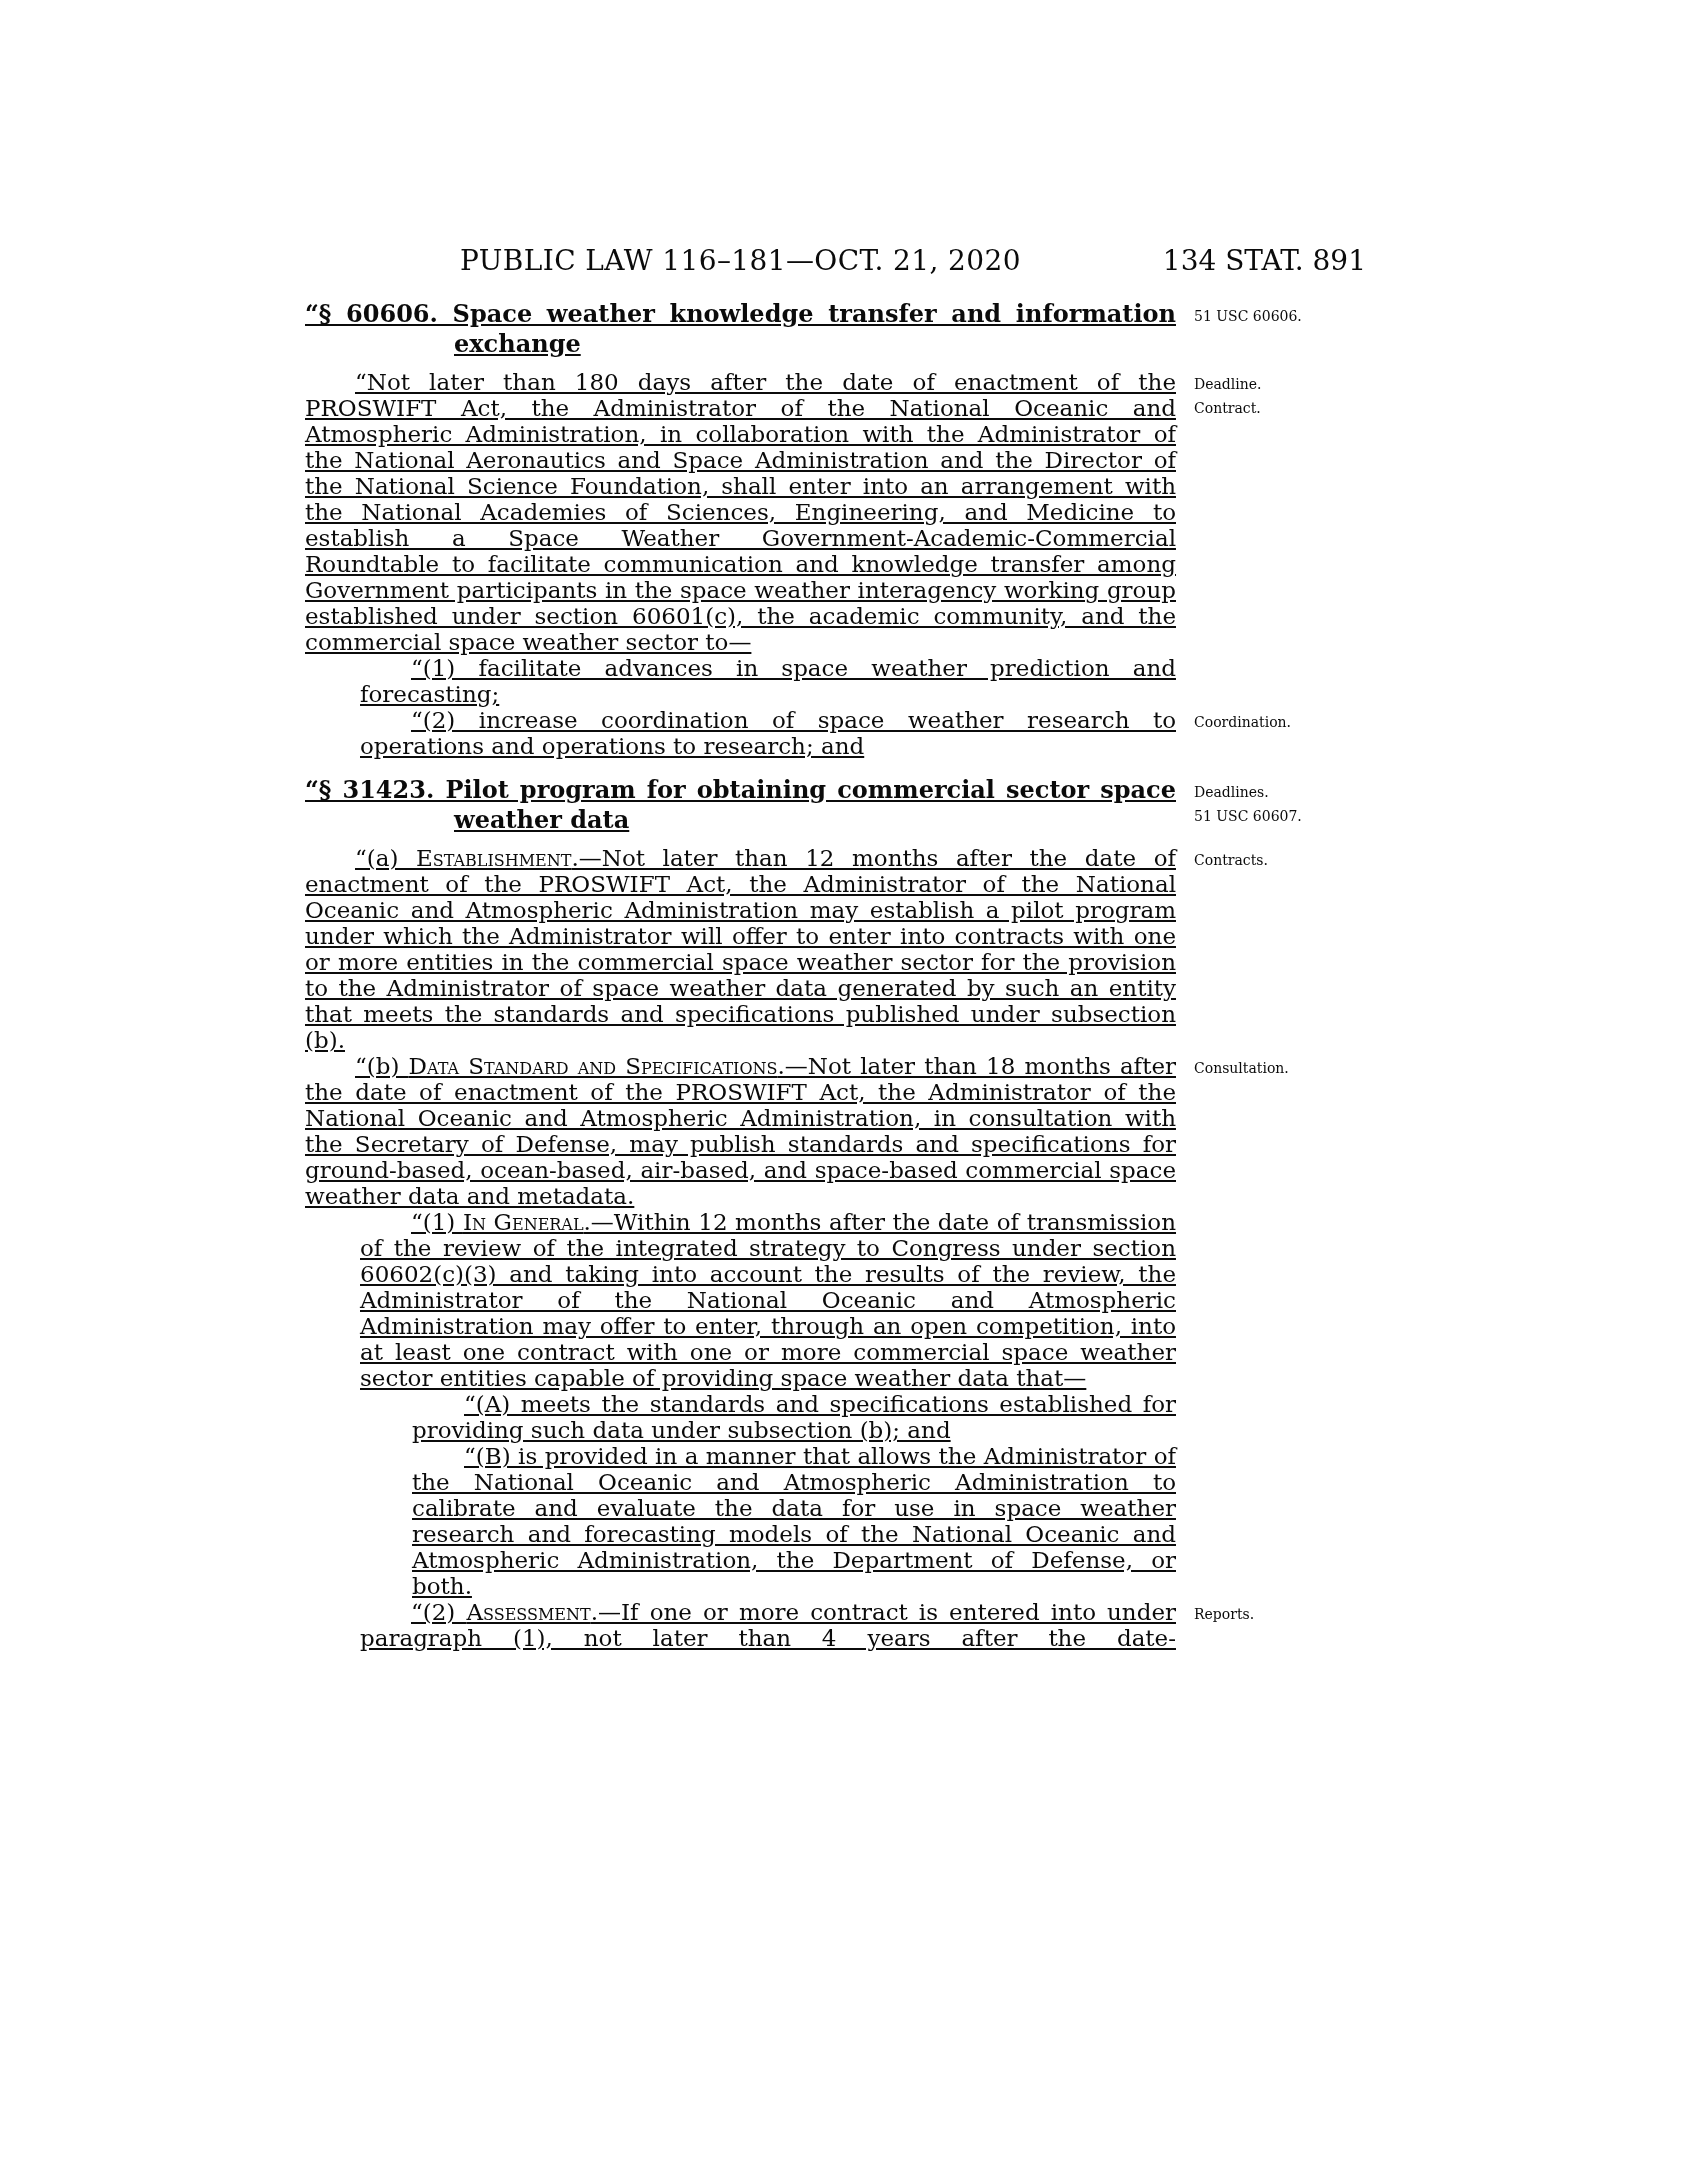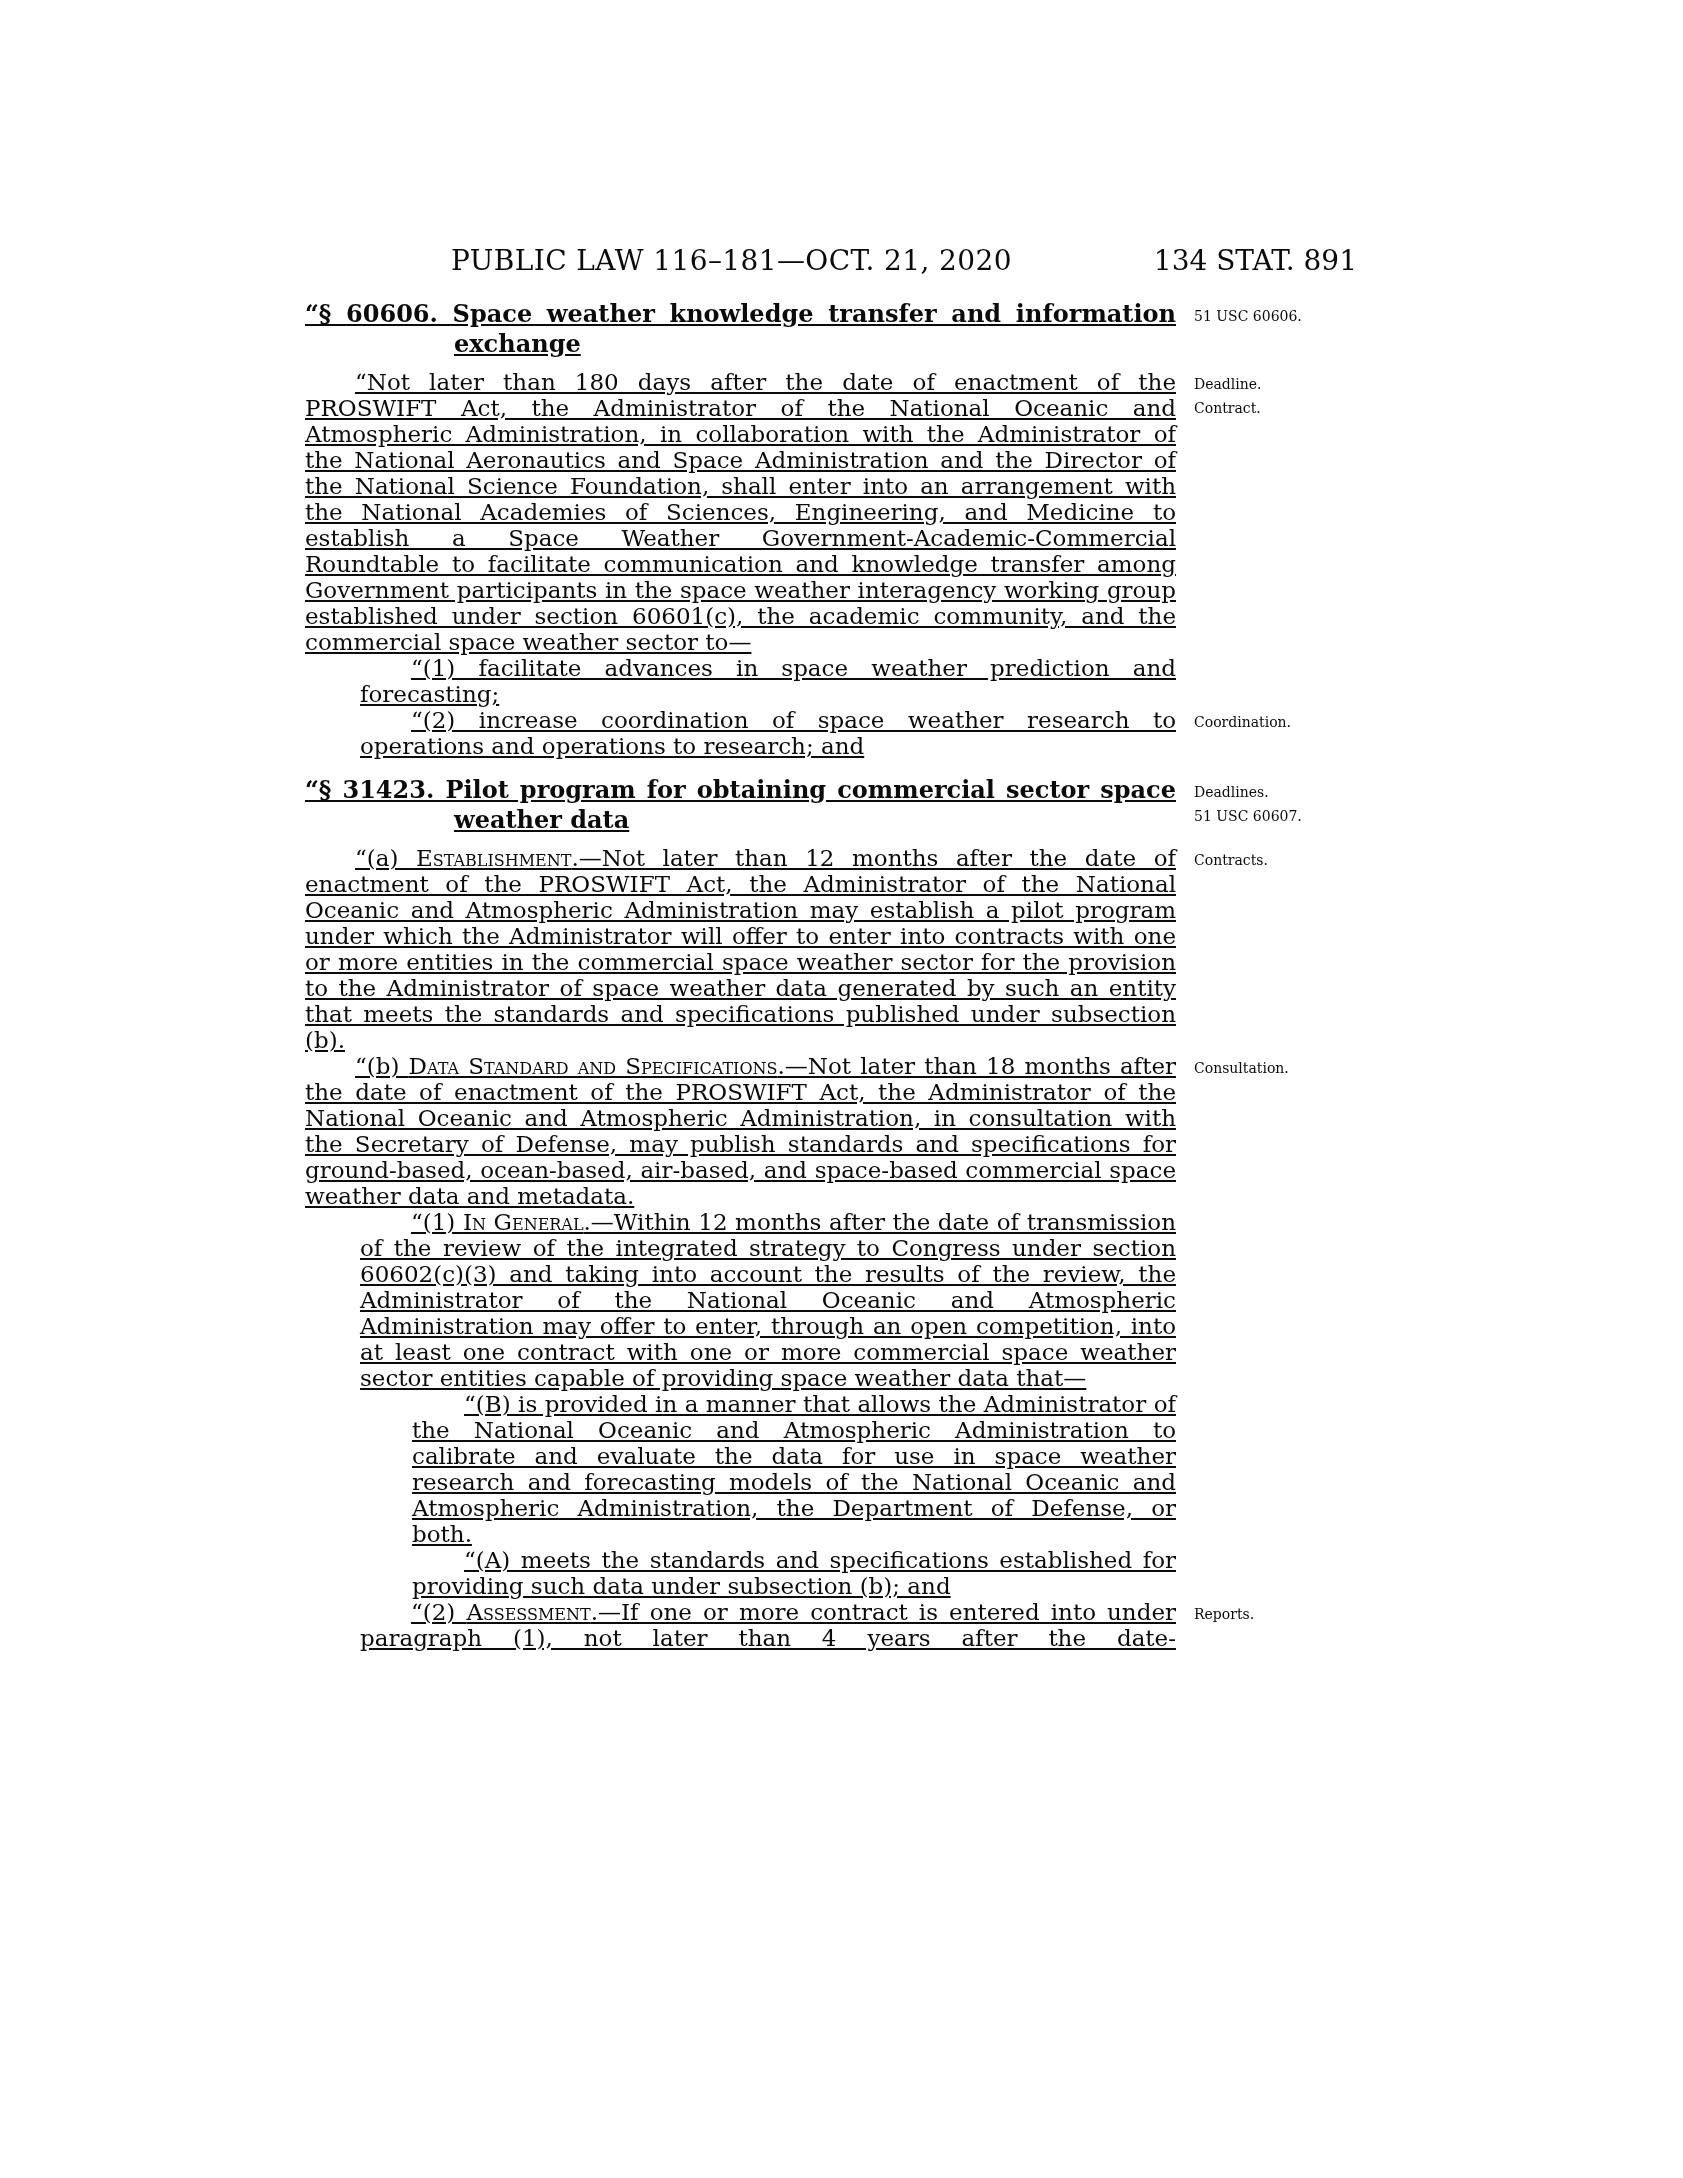--- a/index.html
+++ b/index.html
@@ -10,21 +10,21 @@
     height:2178px;
     margin:0 auto;
     background:#ffffff;
     font-family:"DejaVu Serif","Liberation Serif",serif;
     color:#0b0b0b;
     overflow:hidden;
   }
   .running-head {
     position:absolute;
     top:244px;
-    left:296px;
+    left:305px;
     width:1061px;
     height:36px;
     font-size:28px;
   }
   .running-head .law {
     position:absolute;
     left:0;
     width:871px;
     text-align:center;
     letter-spacing:0.4px;
@@ -103,20 +103,20 @@
           <div>Deadlines.</div>
           <div>51 USC 60607.</div>
         </div></div>
       <div class="block para"><span>“(a) </span><span class="sc">Establishment</span><span>.—Not later than 12 months after the date of enactment of the PROSWIFT Act, the Administrator of the National Oceanic and Atmospheric Administration may establish a pilot program under which the Administrator will offer to enter into contracts with one or more entities in the commercial space weather sector for the provision to the Administrator of space weather data generated by such an entity that meets the standards and specifications published under subsection (b).</span><div class="notes">
           <div>Contracts.</div>
         </div></div>
       <div class="block para"><span>“(b) </span><span class="sc">Data Standard and Specifications</span><span>.—Not later than 18 months after the date of enactment of the PROSWIFT Act, the Administrator of the National Oceanic and Atmospheric Administration, in consultation with the Secretary of Defense, may publish standards and specifications for ground-based, ocean-based, air-based, and space-based commercial space weather data and metadata.</span><div class="notes">
           <div>Consultation.</div>
         </div></div>
       <div class="block para l1"><span>“(1) </span><span class="sc">In General</span><span>.—Within 12 months after the date of transmission of the review of the integrated strategy to Congress under section 60602(c)(3) and taking into account the results of the review, the Administrator of the National Oceanic and Atmospheric Administration may offer to enter, through an open competition, into at least one contract with one or more commercial space weather sector entities capable of providing space weather data that—</span></div>
+      <div class="block para l2"><span>“(A) meets the standards and specifications established for providing such data under subsection (b); and</span></div>
       <div class="block para l2"><span>“(B) is provided in a manner that allows the Administrator of the National Oceanic and Atmospheric Administration to calibrate and evaluate the data for use in space weather research and forecasting models of the National Oceanic and Atmospheric Administration, the Department of Defense, or both.</span></div>
-      <div class="block para l2"><span>“(A) meets the standards and specifications established for providing such data under subsection (b); and</span></div>
       <div class="block para l1 cont"><span>“(2) </span><span class="sc">Assessment</span><span>.—If one or more contract is entered into under paragraph (1), not later than 4 years after the date-</span><div class="notes">
           <div>Reports.</div>
         </div></div>
     </div>
 </div>
 
 
 </body></html>

